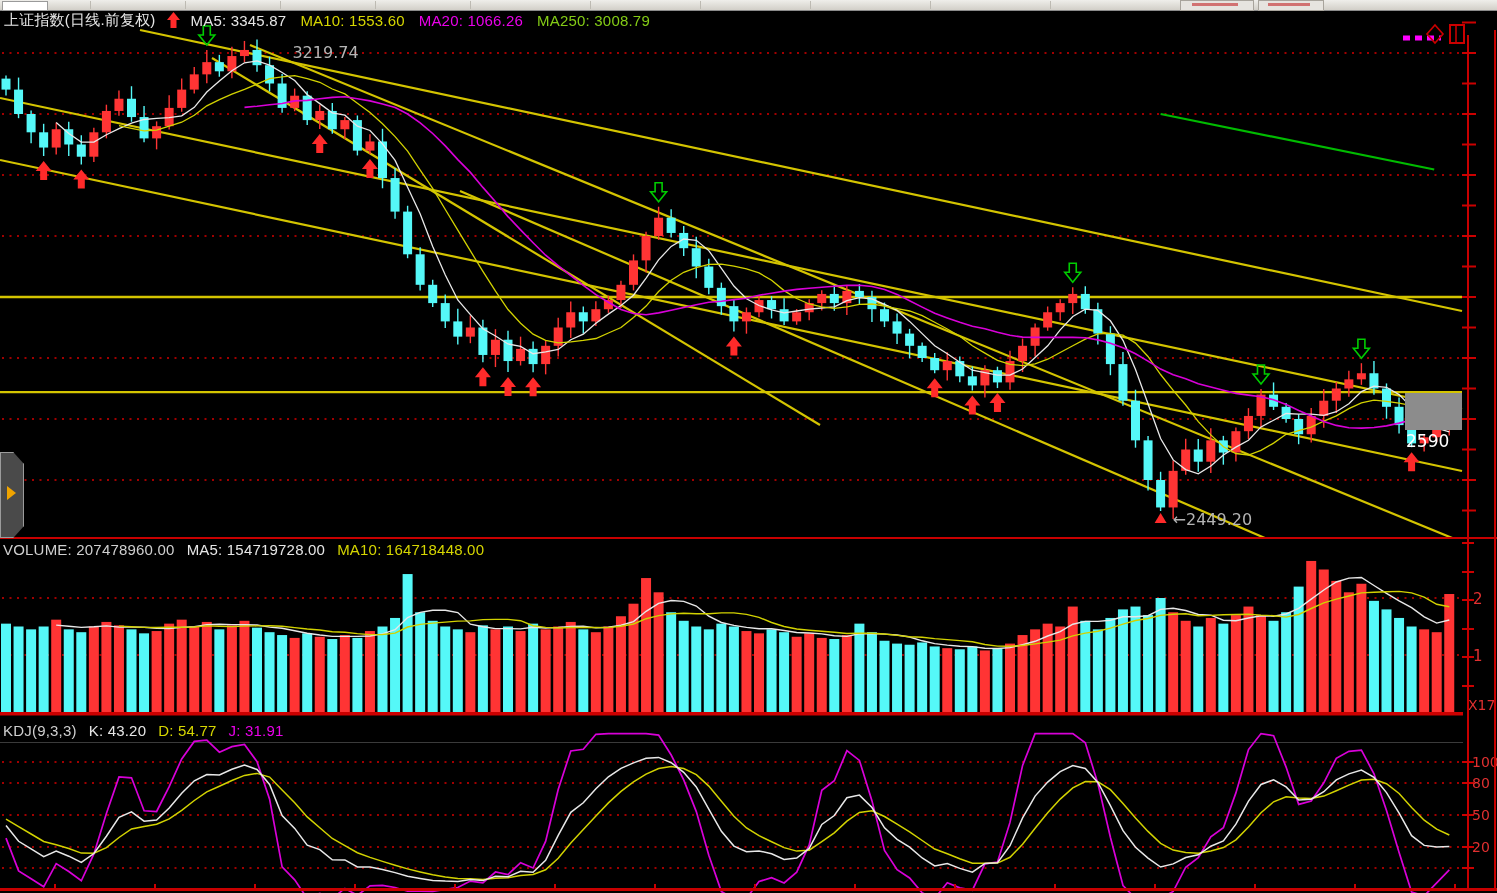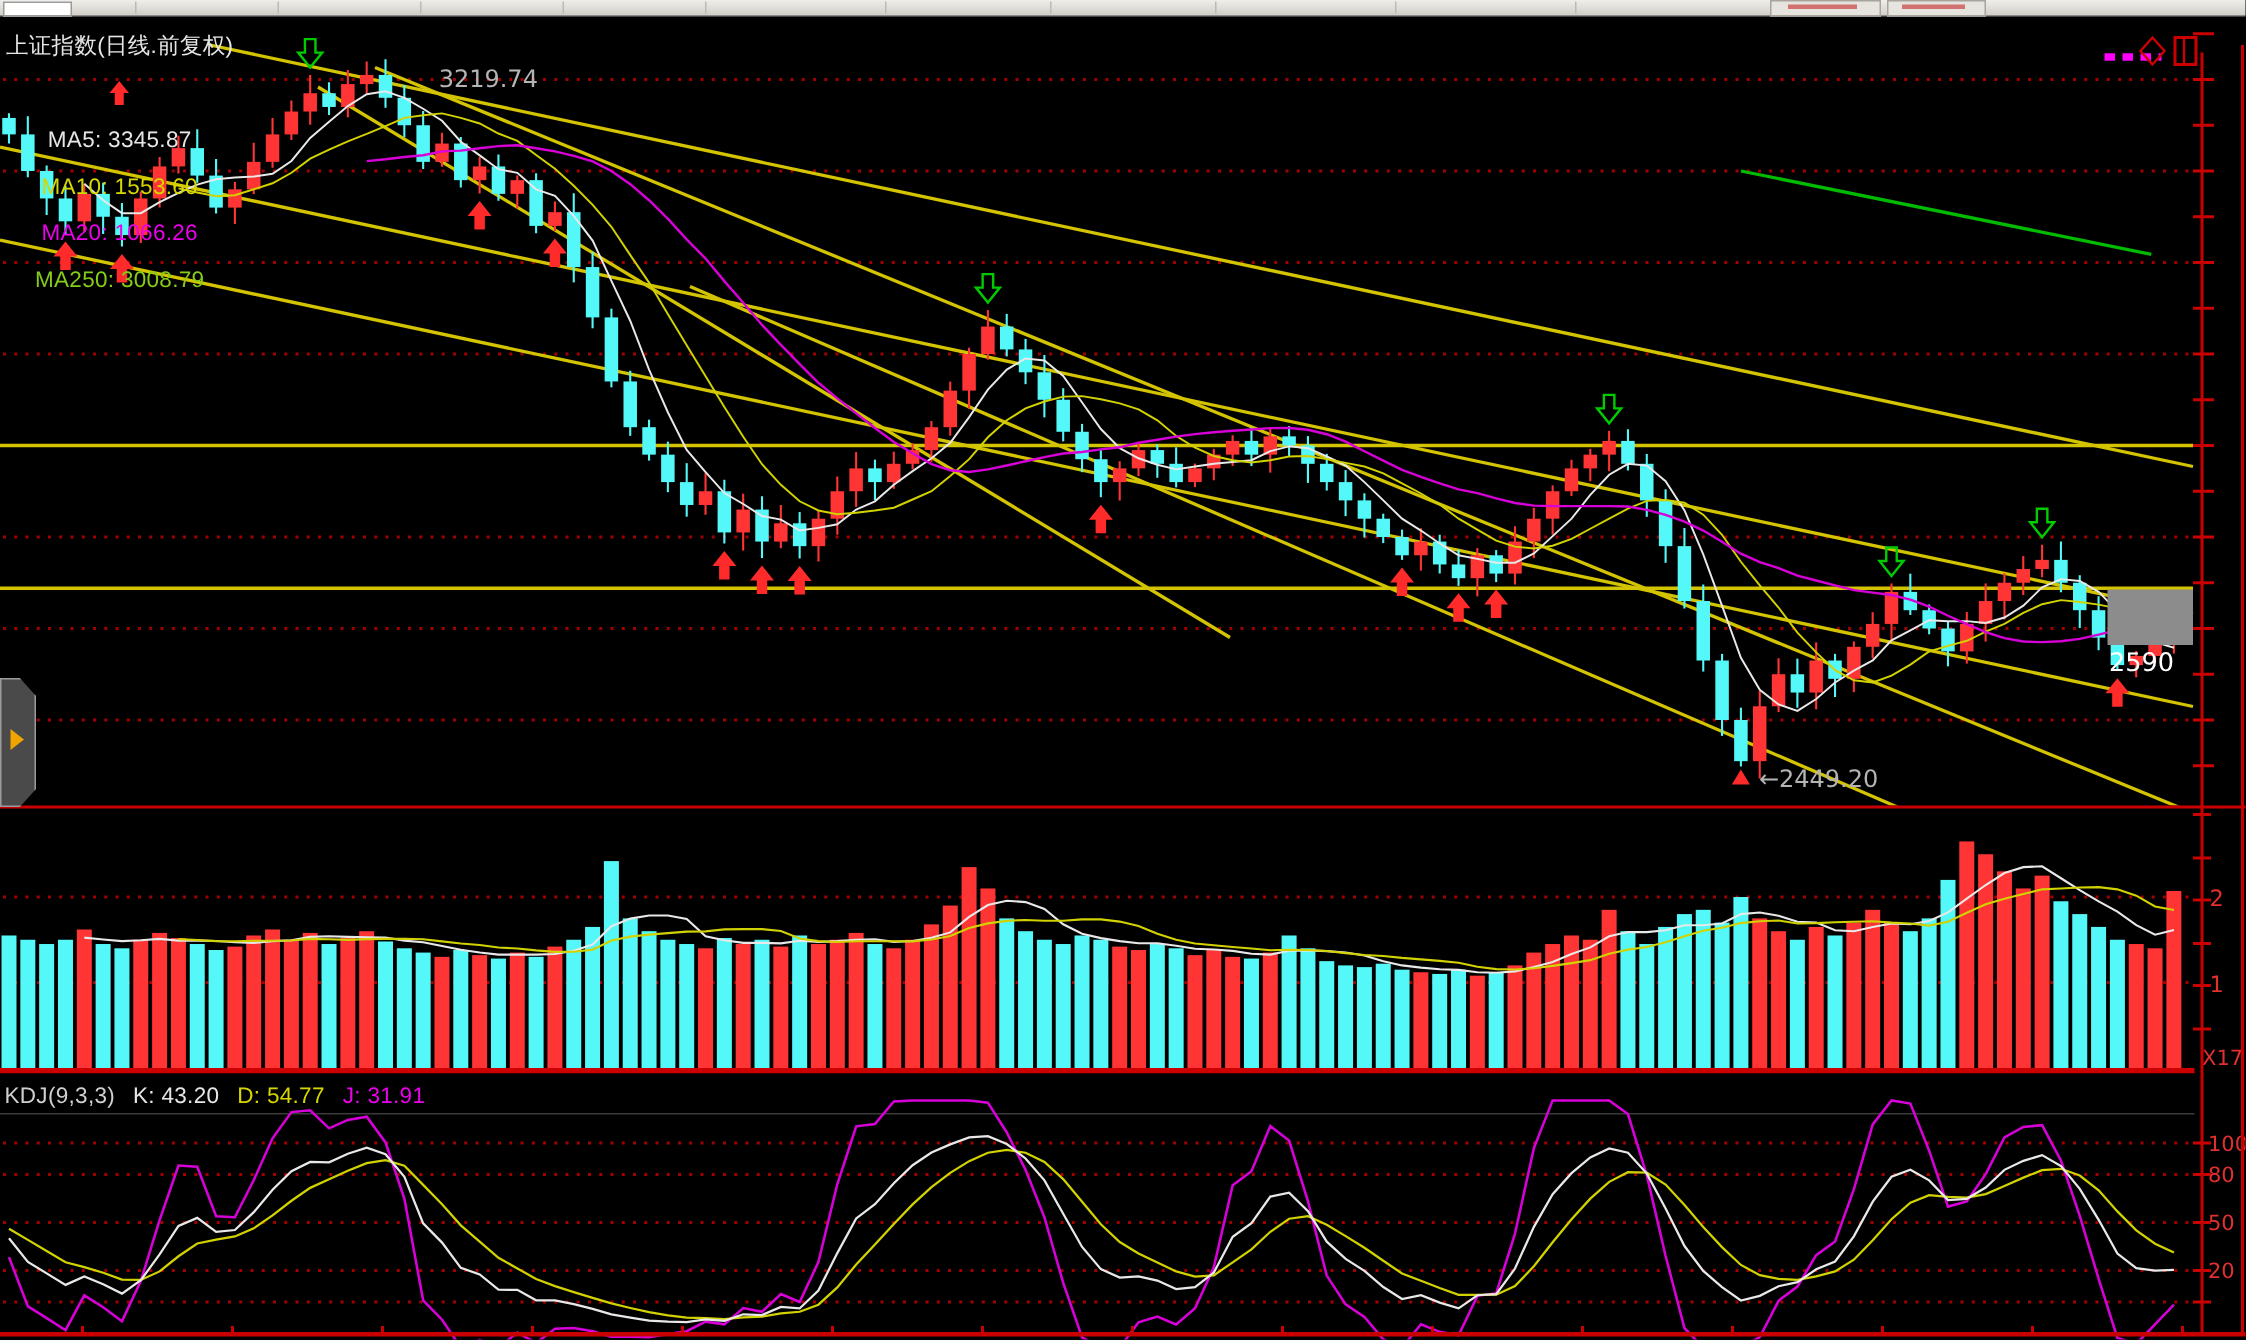--- a/index.html
+++ b/index.html
@@ -341,21 +341,21 @@
       <text x="292.45000000000005" y="46.95860000000013" fill="#b4b4b4" font-size="16">3219.74</text>
       <polygon points="1154.6000000000001,511.9880000000001 1166.6000000000001,511.9880000000001 1160.6000000000001,501.9880000000001" fill="#ff2a2a"></polygon>
       <text x="1172.6000000000001" y="513.988" fill="#b4b4b4" font-size="16">←2449.20</text>
       <rect x="1405" y="382" width="57" height="37" fill="#8c8c8c"></rect>
       <text x="1406" y="436" fill="#ffffff" font-size="17">2590</text>
       <line x1="1403" y1="27" x2="1441" y2="27" stroke="#ff00ff" stroke-width="5" stroke-dasharray="7 5"></line>
       <polygon points="1435,14 1443,23 1435,32 1427,23" fill="none" stroke="#cc0000" stroke-width="1.6"></polygon>
       <rect x="1450" y="14" width="14" height="18" fill="none" stroke="#cc0000" stroke-width="2"></rect>
       <line x1="1456" y1="14" x2="1456" y2="32" stroke="#cc0000" stroke-width="1.5"></line>
     </svg>
-  <div class="hdr" style="left:4px;top:21px;flex-direction:column;">
+  <div class="hdr" style="left:4px;top:11px;">
     <span class="c-white">上证指数(日线.前复权)</span>
     <svg width="15" height="17" style="margin:0 -4px;">
       <path d="M7.5 0 L14 8 H10.5 V16 H4.5 V8 H1 Z" fill="#ff2a2a"></path>
       </svg>
     <span class="c-white">MA5: 3345.87</span>
     <span class="c-yellow">MA10: 1553.60</span>
     <span class="c-magenta">MA20: 1066.26</span>
     <span class="c-green">MA250: 3008.79</span>
   </div>
 
@@ -486,20 +486,25 @@
       <rect x="1394.0500000000002" y="78.95" width="10" height="94.05" fill="#55f8f8"></rect>
       <rect x="1406.6000000000001" y="87.5" width="10" height="85.5" fill="#55f8f8"></rect>
       <rect x="1419.15" y="90.35000000000001" width="10" height="82.64999999999999" fill="#ff3434"></rect>
       <rect x="1431.7" y="93.2" width="10" height="79.8" fill="#ff3434"></rect>
       <rect x="1444.25" y="55.010000000000005" width="10" height="117.99" fill="#ff3434"></rect>
       <polyline points="56.2,86.1 68.8,87.3 81.3,88.4 93.9,87.8 106.4,86.9 119.0,88.1 131.5,88.1 144.1,88.3 156.6,89.2 169.2,89.6 181.7,88.4 194.3,87.8 206.8,85.6 219.4,85.2 231.9,85.6 244.5,85.8 257.0,86.0 269.6,88.1 282.1,89.2 294.7,91.7 307.2,94.2 319.8,96.0 332.3,97.4 344.9,97.4 357.4,97.4 370.0,97.0 382.5,94.9 395.1,90.7 407.6,78.5 420.2,73.4 432.7,71.3 445.3,71.3 457.8,73.6 470.4,85.2 482.9,87.8 495.5,89.6 508.0,89.6 520.6,89.9 533.1,88.2 545.6,89.0 558.2,88.4 570.8,87.5 583.3,87.2 595.9,88.9 608.4,88.3 621.0,86.2 633.5,82.6 646.1,72.3 658.6,64.4 671.2,61.5 683.7,62.4 696.3,67.0 708.8,77.2 721.4,83.5 733.9,86.4 746.5,88.4 759.0,89.8 771.6,89.8 784.1,91.5 796.7,93.5 809.2,94.0 821.8,94.9 834.3,96.8 846.9,97.4 859.4,94.8 872.0,94.6 884.5,95.1 897.1,96.0 909.6,98.0 922.2,101.8 934.7,104.6 947.3,106.1 959.8,107.2 972.4,107.6 984.9,109.2 997.5,109.5 1010.0,108.6 1022.6,105.7 1035.1,102.3 1047.7,97.0 1060.2,92.6 1072.8,85.2 1085.3,82.4 1097.9,82.4 1110.4,81.2 1123.0,77.8 1135.5,77.8 1148.0,76.7 1160.6,70.4 1173.2,69.3 1185.7,71.5 1198.3,75.5 1210.8,76.1 1223.4,81.2 1235.9,81.8 1248.5,79.0 1261.0,76.7 1273.6,77.2 1286.1,75.0 1298.7,69.3 1311.2,60.1 1323.8,51.0 1336.3,43.0 1348.9,39.1 1361.4,38.5 1374.0,46.5 1386.5,54.4 1399.1,61.9 1411.6,68.7 1424.2,77.8 1436.7,84.1 1449.3,81.0" fill="none" stroke="#e8e8e8" stroke-width="1.4"></polyline>
       <polyline points="119.0,87.1 131.5,87.7 144.1,88.4 156.6,88.5 169.2,88.2 181.7,88.2 194.3,88.0 206.8,86.9 219.4,87.2 231.9,87.6 244.5,87.1 257.0,86.9 269.6,86.8 282.1,87.2 294.7,88.6 307.2,90.0 319.8,91.0 332.3,92.7 344.9,93.3 357.4,94.6 370.0,95.6 382.5,95.5 395.1,94.1 407.6,88.0 420.2,85.4 432.7,84.1 445.3,83.1 457.8,82.1 470.4,81.9 482.9,80.6 495.5,80.4 508.0,80.4 520.6,81.7 533.1,86.7 545.6,88.4 558.2,89.0 570.8,88.5 583.3,88.5 595.9,88.5 608.4,88.6 621.0,87.3 633.5,85.0 646.1,79.7 658.6,76.6 671.2,74.9 683.7,74.3 696.3,74.8 708.8,74.8 721.4,73.9 733.9,73.9 746.5,75.4 759.0,78.4 771.6,83.5 784.1,87.5 796.7,90.0 809.2,91.2 821.8,92.3 834.3,93.3 846.9,94.5 859.4,94.2 872.0,94.3 884.5,95.0 897.1,96.4 909.6,97.7 922.2,98.3 934.7,99.6 947.3,100.6 959.8,101.6 972.4,102.8 984.9,105.5 997.5,107.1 1010.0,107.3 1022.6,106.5 1035.1,104.9 1047.7,103.1 1060.2,101.1 1072.8,96.9 1085.3,94.1 1097.9,92.3 1110.4,89.1 1123.0,85.2 1135.5,81.5 1148.0,79.5 1160.6,76.4 1173.2,75.2 1185.7,74.7 1198.3,76.7 1210.8,76.4 1223.4,75.8 1235.9,75.5 1248.5,75.2 1261.0,76.1 1273.6,76.7 1286.1,78.1 1298.7,75.5 1311.2,69.5 1323.8,63.8 1336.3,60.1 1348.9,57.0 1361.4,53.9 1374.0,53.3 1386.5,52.7 1399.1,52.4 1411.6,53.9 1424.2,58.1 1436.7,65.3 1449.3,67.7" fill="none" stroke="#d2d200" stroke-width="1.4"></polyline>
       <rect x="0" y="173" width="1463" height="3.5" fill="#cc0000"></rect>
       <text x="1468" y="171" fill="#e03030" font-size="14">X17</text>
     </svg>
+  <div class="hdr" style="left:3px;top:541px;gap:12px;">
+    <span class="c-gray">VOLUME: 207478960.00</span>
+    <span class="c-white">MA5: 154719728.00</span>
+    <span class="c-yellow">MA10: 164718448.00</span>
+  </div>
 
   <div class="dark-sep"></div>
 
   <svg id="kdjSvg" class="panel-svg" style="top:716px" width="1497" height="177" viewBox="0 0 1497 177">
       <line x1="2" y1="46" x2="1462" y2="46" stroke="#a00000" stroke-width="2" stroke-dasharray="2 5.5"></line>
       <line x1="1462" y1="46" x2="1474" y2="46" stroke="#cc0000" stroke-width="2"></line>
       <text x="1472" y="51" fill="#e03030" font-size="14">100</text>
       <line x1="2" y1="67" x2="1462" y2="67" stroke="#a00000" stroke-width="2" stroke-dasharray="2 5.5"></line>
       <line x1="1462" y1="67" x2="1474" y2="67" stroke="#cc0000" stroke-width="2"></line>
       <text x="1472" y="72" fill="#e03030" font-size="14">80</text>

